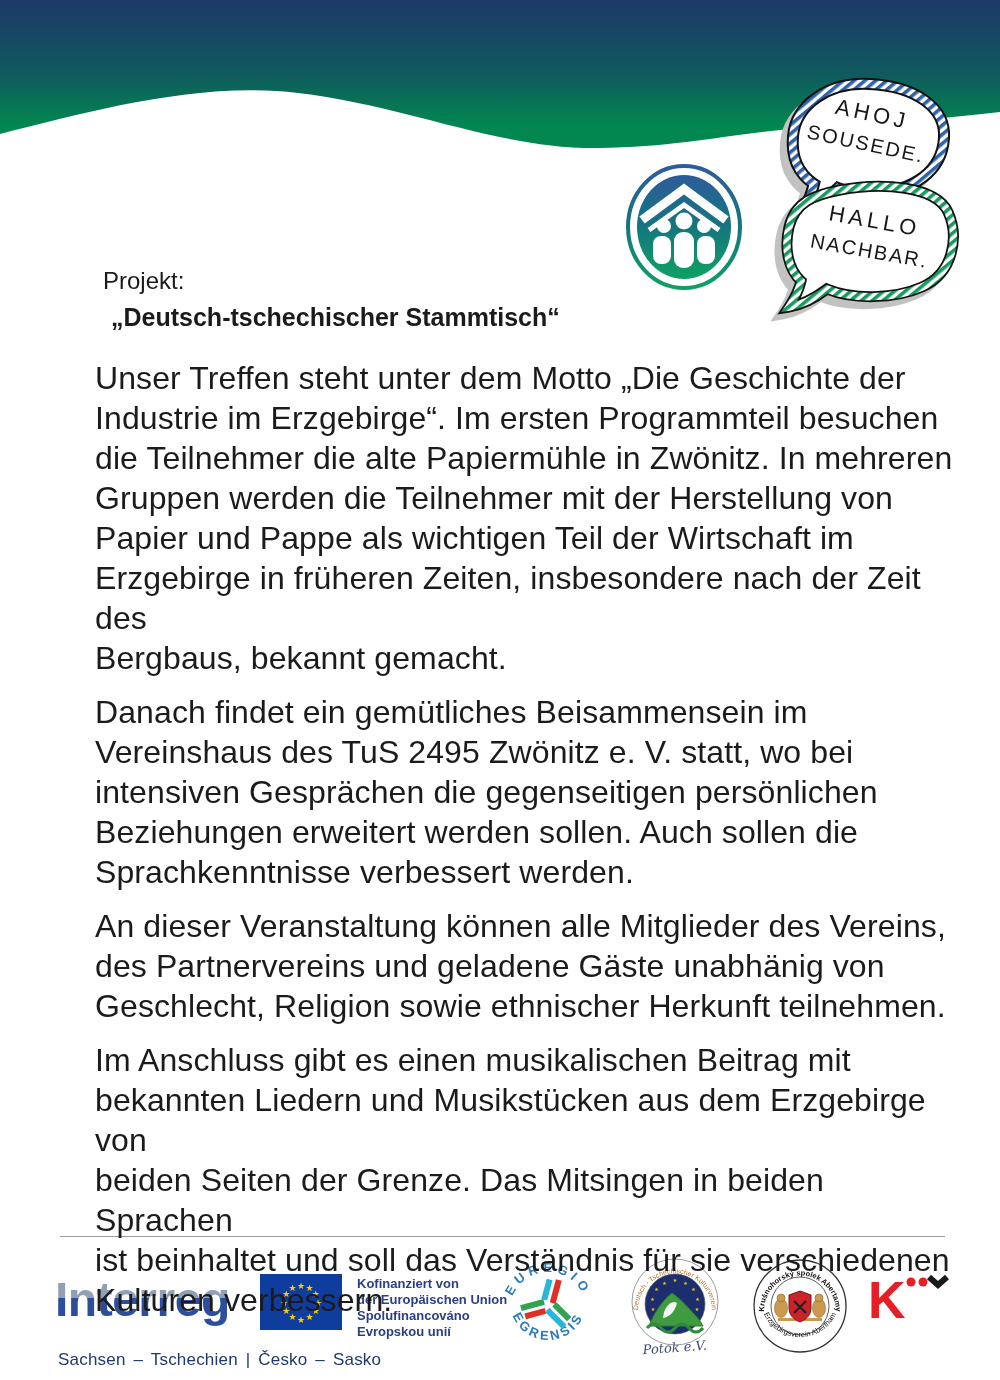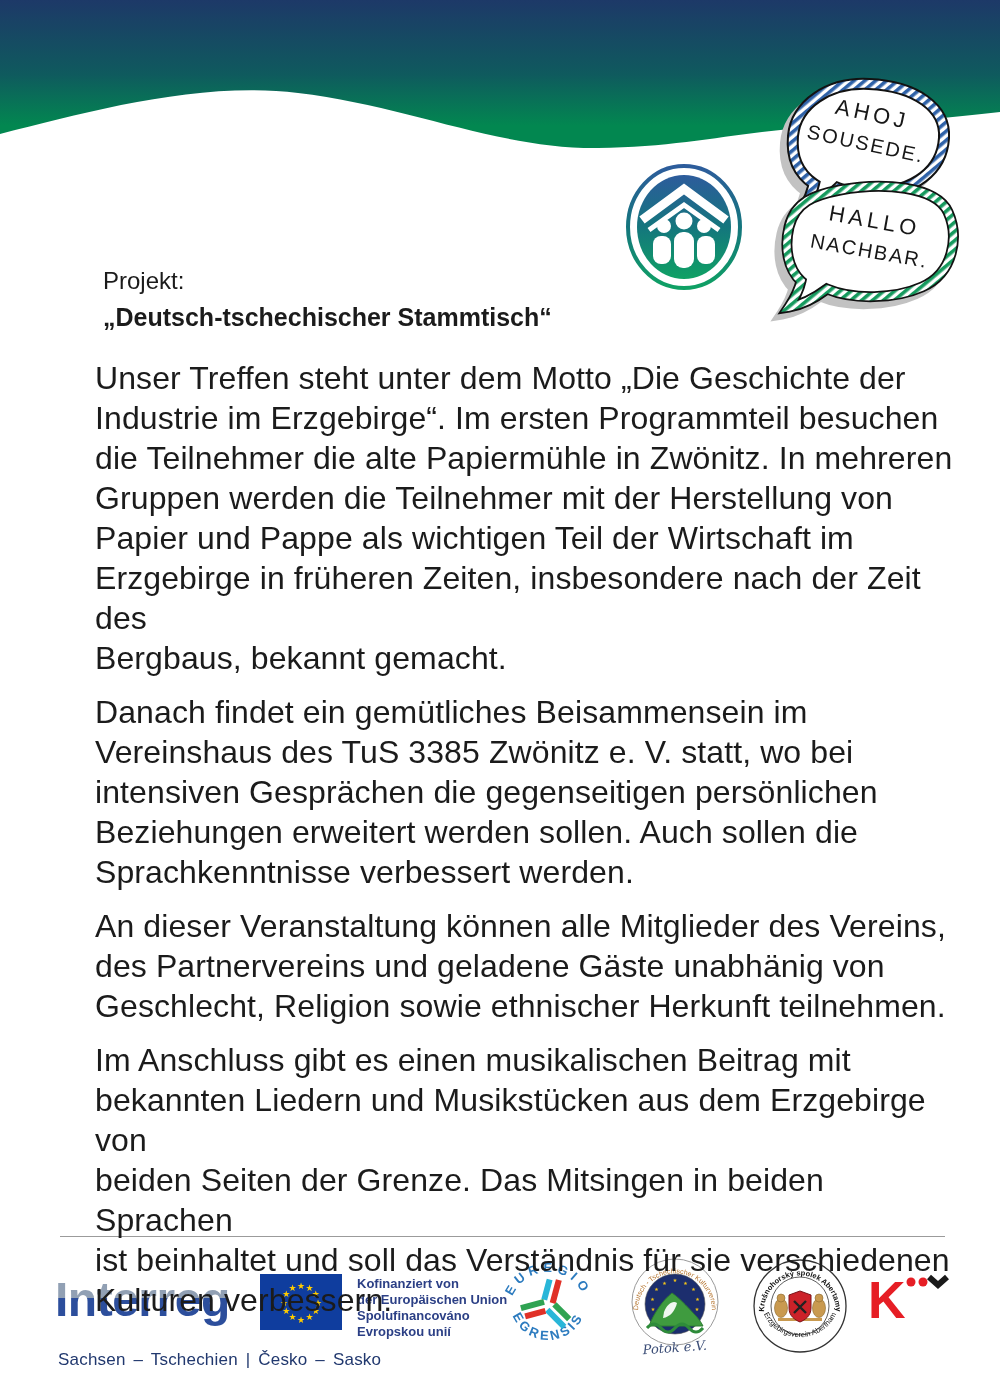--- a/index.html
+++ b/index.html
@@ -20,21 +20,21 @@
   .bubble-blue  { left:772px; top:74px;  width:190px; height:150px; z-index:3; }
   .bubble-green { left:776px; top:178px; width:190px; height:138px; z-index:4; }
   .bubble text {
     font-family:"Liberation Sans", sans-serif;
     fill:#171717;
   }
 
   
   .content { position:absolute; left:95px; top:265px; width:870px; color:#1b1b1b; z-index:2; }
   .project-label { font-size:24px; line-height:32px; margin:0 0 4px 8px; }
-  .doc-title { font-size:25px; line-height:32px; font-weight:bold; margin:0 0 25px 8px; }
+  .doc-title { font-size:25px; line-height:32px; font-weight:bold; margin:0 0 25px 16px; }
   .para {
     font-size:32px; line-height:40px; margin:0 0 14px 0;
     white-space:pre-line; letter-spacing:0.1px;
   }
 
   
   .footer-divider {
     position:absolute; left:60px; top:1236px; width:885px; height:0;
     border-top:1.5px solid #9b9b9b;
   }
@@ -127,21 +127,21 @@
     <p class="project-label">Projekt:</p>
     <p class="doc-title">„Deutsch-tschechischer Stammtisch“</p>
     <p class="para">Unser Treffen steht unter dem Motto „Die Geschichte der
 Industrie im Erzgebirge“. Im ersten Programmteil besuchen
 die Teilnehmer die alte Papiermühle in Zwönitz. In mehreren
 Gruppen werden die Teilnehmer mit der Herstellung von
 Papier und Pappe als wichtigen Teil der Wirtschaft im
 Erzgebirge in früheren Zeiten, insbesondere nach der Zeit des
 Bergbaus, bekannt gemacht.</p>
     <p class="para">Danach findet ein gemütliches Beisammensein im
-Vereinshaus des TuS 3385 Zwönitz e. V. statt, wo bei
+Vereinshaus des TuS 2495 Zwönitz e. V. statt, wo bei
 intensiven Gesprächen die gegenseitigen persönlichen
 Beziehungen erweitert werden sollen. Auch sollen die
 Sprachkenntnisse verbessert werden.</p>
     <p class="para">An dieser Veranstaltung können alle Mitglieder des Vereins,
 des Partnervereins und geladene Gäste unabhänig von
 Geschlecht, Religion sowie ethnischer Herkunft teilnehmen.</p>
     <p class="para">Im Anschluss gibt es einen musikalischen Beitrag mit
 bekannten Liedern und Musikstücken aus dem Erzgebirge von
 beiden Seiten der Grenze. Das Mitsingen in beiden Sprachen
 ist beinhaltet und soll das Verständnis für sie verschiedenen

